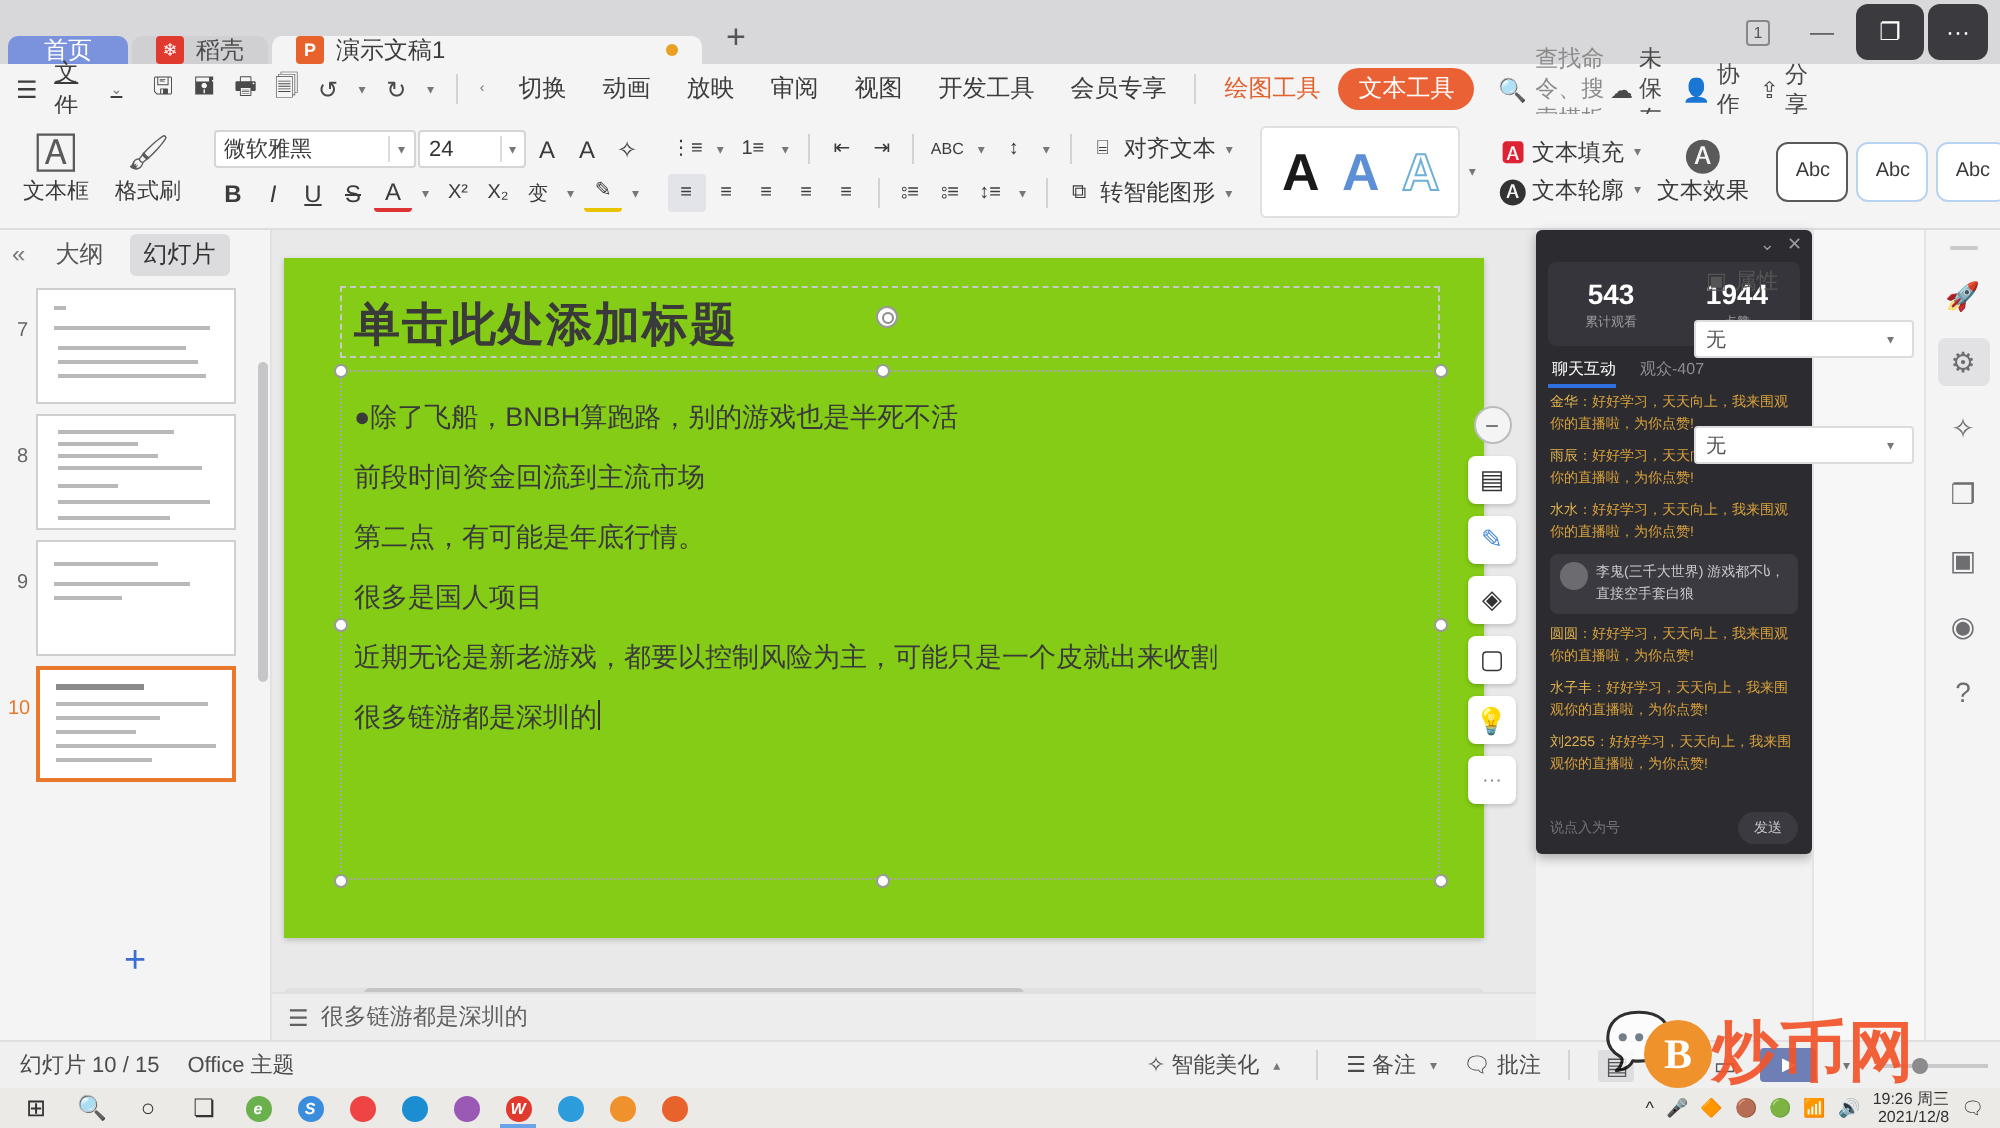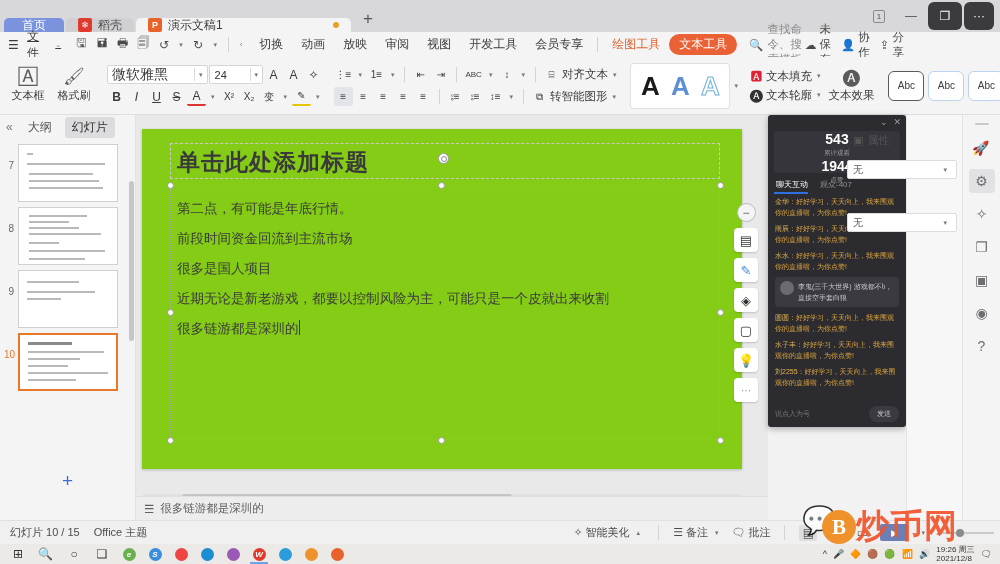--- a/index.html
+++ b/index.html
@@ -53,21 +53,21 @@
   
   .ribbon { position:absolute; left:0; top:57px; width:1000px; height:58px; background:#f4f4f5; display:flex; align-items:center;
             border-bottom:1px solid #dedee0; }
   .rgroup { display:flex; align-items:center; height:54px; padding:0 5px; }
   .rdiv { width:1px; height:40px; background:#e2e2e4; }
   .bigbtn { width:46px; height:50px; display:flex; flex-direction:column; align-items:center; justify-content:center; gap:2px; font-size:11px; color:#3b3b3b;}
   .bigbtn .gl { font-size:17px; line-height:18px; color:#5a5a5a; }
   .stack { display:flex; flex-direction:column; gap:3px; }
   .rrow { display:flex; align-items:center; gap:1px; }
   .fontbox { display:flex; align-items:center; border:1px solid #d5d5d7; background:#fff; height:19px; border-radius:2px; }
-  .fontname { width:86px; padding-left:4px; font-size:14px; color:#3b3b3b; white-space:nowrap; overflow:hidden;}
+  .fontname { width:86px; padding-left:4px; font-size:11px; color:#3b3b3b; white-space:nowrap; overflow:hidden;}
   .fsplit { width:1px; height:13px; background:#dcdcde; }
   .caret { font-size:7px; color:#777; padding:0 4px; }
   .fontsize { width:40px; padding-left:5px; font-size:11px; }
   .tbtn { min-width:19px; height:19px; display:flex; align-items:center; justify-content:center; font-size:12px; color:#3b3b3b; border-radius:2px; padding:0 2px;}
   .tbtn.on { background:#e2e4e9; }
   .tbtn.sm { font-size:10px; }
   .lbl { font-size:11.5px; color:#3b3b3b; white-space:nowrap; }
   .wordart { display:flex; align-items:center; border:1px solid #e0e0e2; background:#fff; border-radius:3px; height:46px; padding:0 4px; }
   .wa { width:30px; text-align:center; font-size:26px; font-weight:bold; line-height:30px; }
   .wa1 { color:#1a1a1a; }
@@ -116,21 +116,21 @@
                 display:flex; align-items:center; justify-content:center; font-size:12px; }
   .hscroll { position:absolute; left:6px; bottom:20px; width:600px; height:6px; background:#e1e1e3; border-radius:3px; }
   .hscroll i { position:absolute; left:40px; top:0; width:330px; height:6px; background:#c4c4c6; border-radius:3px; }
   .notebar { position:absolute; left:0; bottom:0; width:632px; height:24px; background:#ededee; display:flex; align-items:center;
              gap:6px; padding-left:8px; font-size:11.5px; color:#616161; border-top:1px solid #e0e0e2; }
 
   
   .livepanel { position:absolute; left:768px; top:115px; width:138px; height:312px; background:#2b2b30; border-radius:3px;
                box-shadow:0 2px 6px rgba(0,0,0,.3); overflow:hidden; }
   .lp-head { height:14px; display:flex; align-items:center; justify-content:flex-end; gap:6px; padding-right:5px; color:#9a9a9e; font-size:9px;}
-  .stats { margin:2px 6px 0; height:42px; background:#35353b; border-radius:4px; display:flex; align-items:center;flex-direction:column; }
+  .stats { margin:2px 6px 0; height:42px; background:#35353b; border-radius:4px; display:flex; align-items:center; }
   .stat { flex:1; text-align:center; }
   .stat .n { font-size:14px; color:#fff; font-weight:bold; line-height:16px; }
   .stat .k { font-size:6.5px; color:#9a9a9e; margin-top:2px; }
   .lp-tabrow { display:flex; gap:12px; padding:6px 8px 0; font-size:8px; color:#8d8d91; }
   .lp-tabrow .on { color:#fff; position:relative; }
   .lp-tabrow .on:after { content:""; position:absolute; left:-2px; bottom:-4px; width:34px; height:2px; background:#2f6fe0; }
   .chatlist { margin-top:6px; height:190px; overflow:hidden; padding:0 7px; position:relative; }
   .msg { font-size:7px; color:#d9a23c; line-height:11px; margin-bottom:5px; word-break:break-all; }
   .msg .u { color:#e2b44f; }
   .msg.sys { background:#3a3a40; border-radius:4px; padding:4px 5px; display:flex; gap:4px; align-items:flex-start; color:#c9c9cd; }
@@ -167,21 +167,21 @@
 
   
   .taskbar { position:absolute; left:0; top:544px; width:1000px; height:20px; background:#eceae7; display:flex; align-items:center; }
   .tb-left { display:flex; align-items:center; gap:0px; padding-left:4px; }
   .tb-btn { width:28px; height:20px; display:flex; align-items:center; justify-content:center; font-size:12px; color:#333; position:relative;}
   .tb-app { width:26px; height:20px; display:flex; align-items:center; justify-content:center; position:relative; }
   .appdot { width:13px; height:13px; border-radius:50%; display:flex; align-items:center; justify-content:center;
             font-size:8px; color:#fff; font-weight:bold; }
   .tb-app.active:after { content:""; position:absolute; bottom:0; left:4px; width:18px; height:2px; background:#6ba3e8; }
   .tb-right { margin-left:auto; display:flex; align-items:center; gap:6px; padding-right:8px; font-size:9px; color:#333; }
-  .clock { text-align:left; line-height:9px; font-size:8px; }
+  .clock { text-align:right; line-height:9px; font-size:8px; }
 
   
   .watermark { position:absolute; left:812px; top:500px; width:190px; height:60px; pointer-events:none; }
   .wm-coin { position:absolute; left:10px; top:10px; width:34px; height:34px; border-radius:50%; background:#f0922b;
              display:flex; align-items:center; justify-content:center; color:#fff; font-size:21px; font-weight:bold; font-family:"Liberation Serif", serif;}
   .wm-text { position:absolute; left:44px; top:4px; font-size:33px; font-weight:bold; color:#f2542a;
              font-family:"Liberation Serif", serif; letter-spacing:1px; opacity:.92;}
   .wm-ghost { position:absolute; left:-10px; top:4px; font-size:28px; color:#ffffffcc; }
 </style>
 </head>
@@ -447,22 +447,23 @@
     <div class="slide">
 
       <div class="title-ph">
         <span class="t">单击此处添加标题</span>
       </div>
 
       <div class="rot" style="left:296px;top:24px"></div>
 
       <div class="body-ph">
         <div class="bodytext">
+          <div><span class="bullet">●</span><span>除了飞船，BNBH算跑路，别的游戏也是半死不活</span></div>
+          <div>前段时间资金回流到主流市场</div>
           <div>第二点，有可能是年底行情。</div>
-          <div>前段时间资金回流到主流市场</div>
           <div>很多是国人项目</div>
           <div>近期无论是新老游戏，都要以控制风险为主，可能只是一个皮就出来收割</div>
           <div><span>很多链游都是深圳的</span><span class="caret-i"></span></div>
         </div>
       </div>
       <div class="handle" style="left:25px;top:53px"></div>
       <div class="handle" style="left:296px;top:53px"></div>
       <div class="handle" style="left:575px;top:53px"></div>
       <div class="handle" style="left:25px;top:180px"></div>
       <div class="handle" style="left:575px;top:180px"></div>

